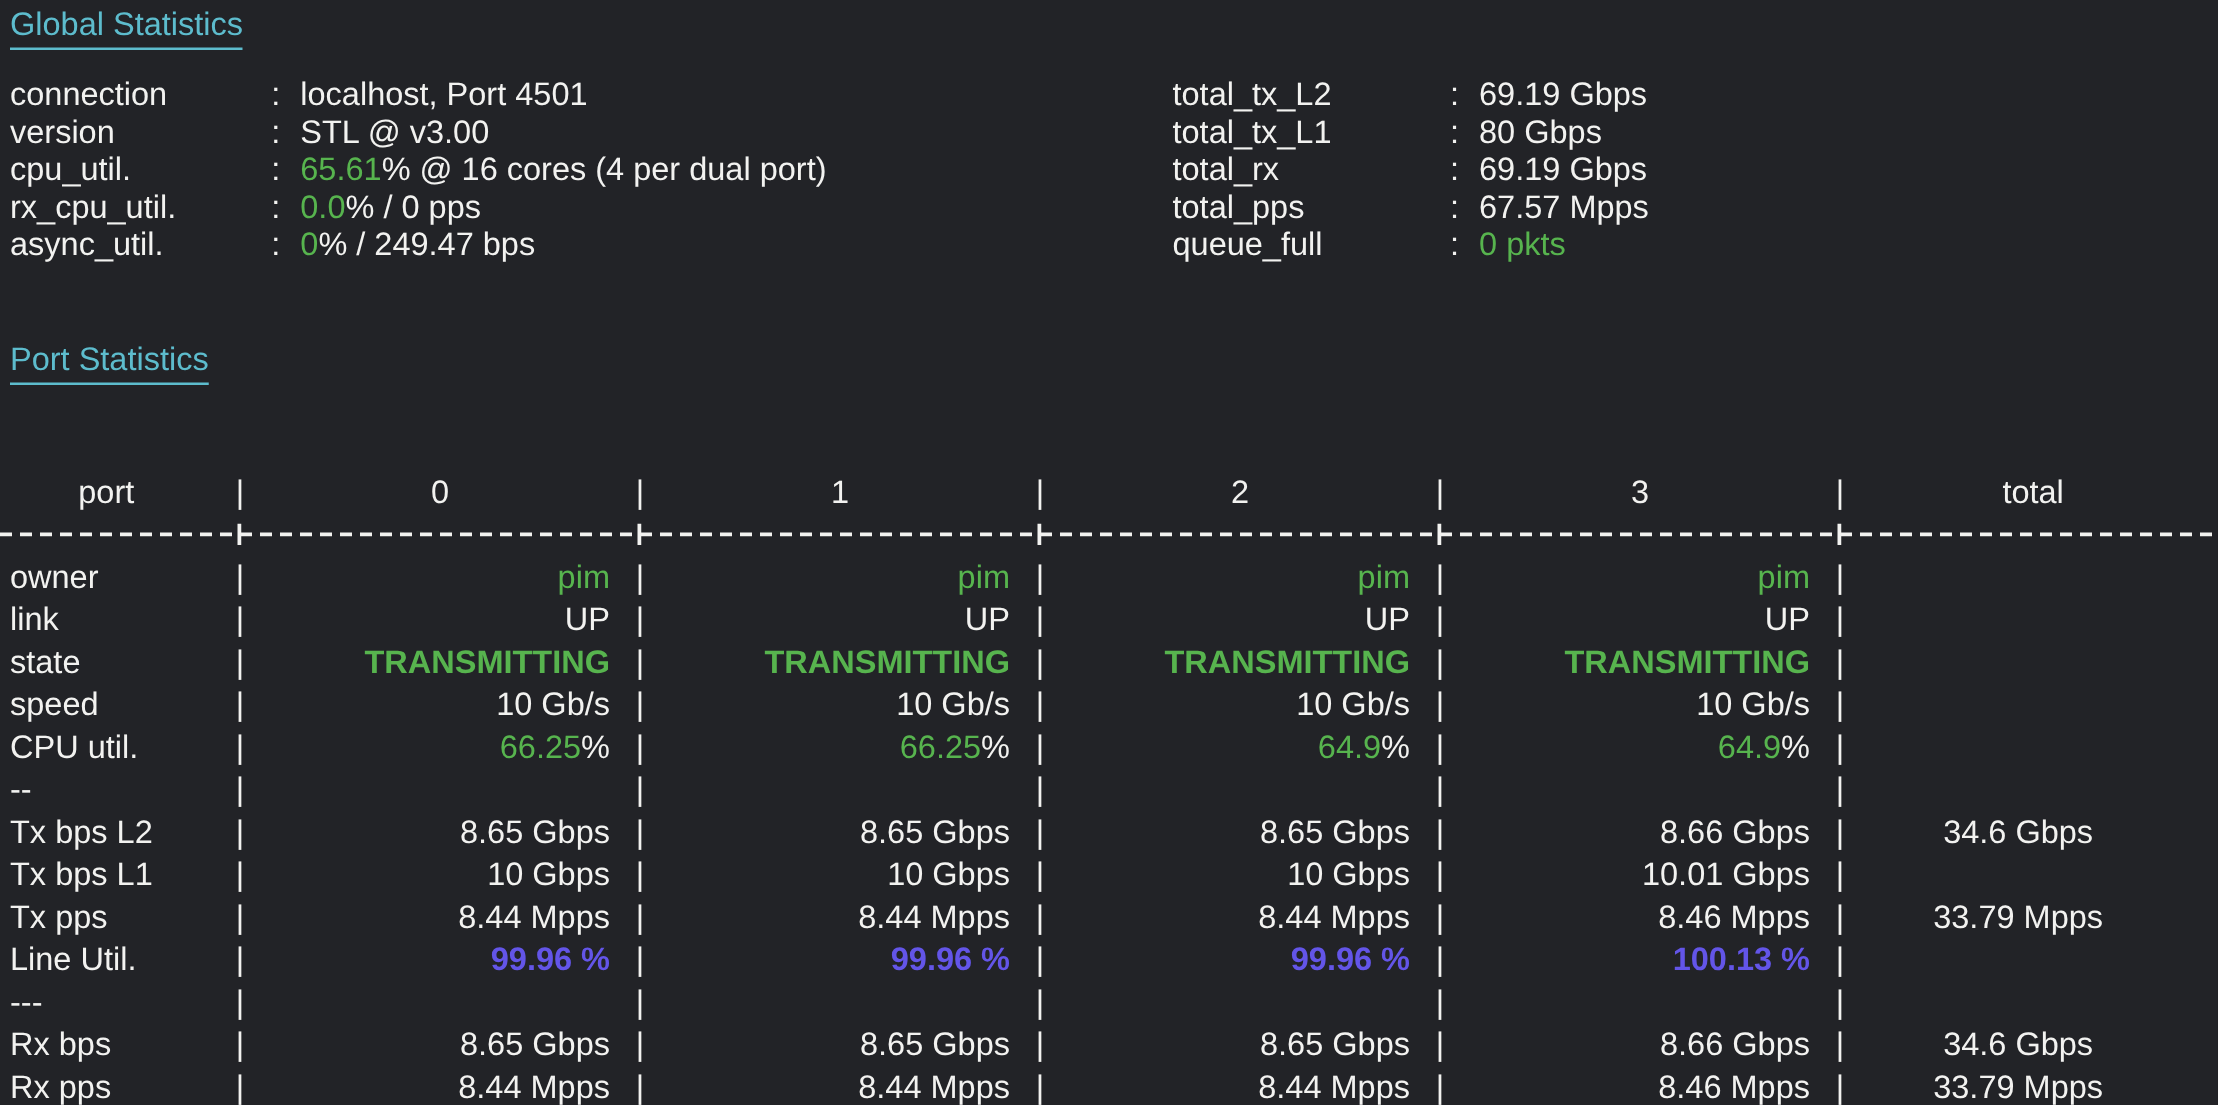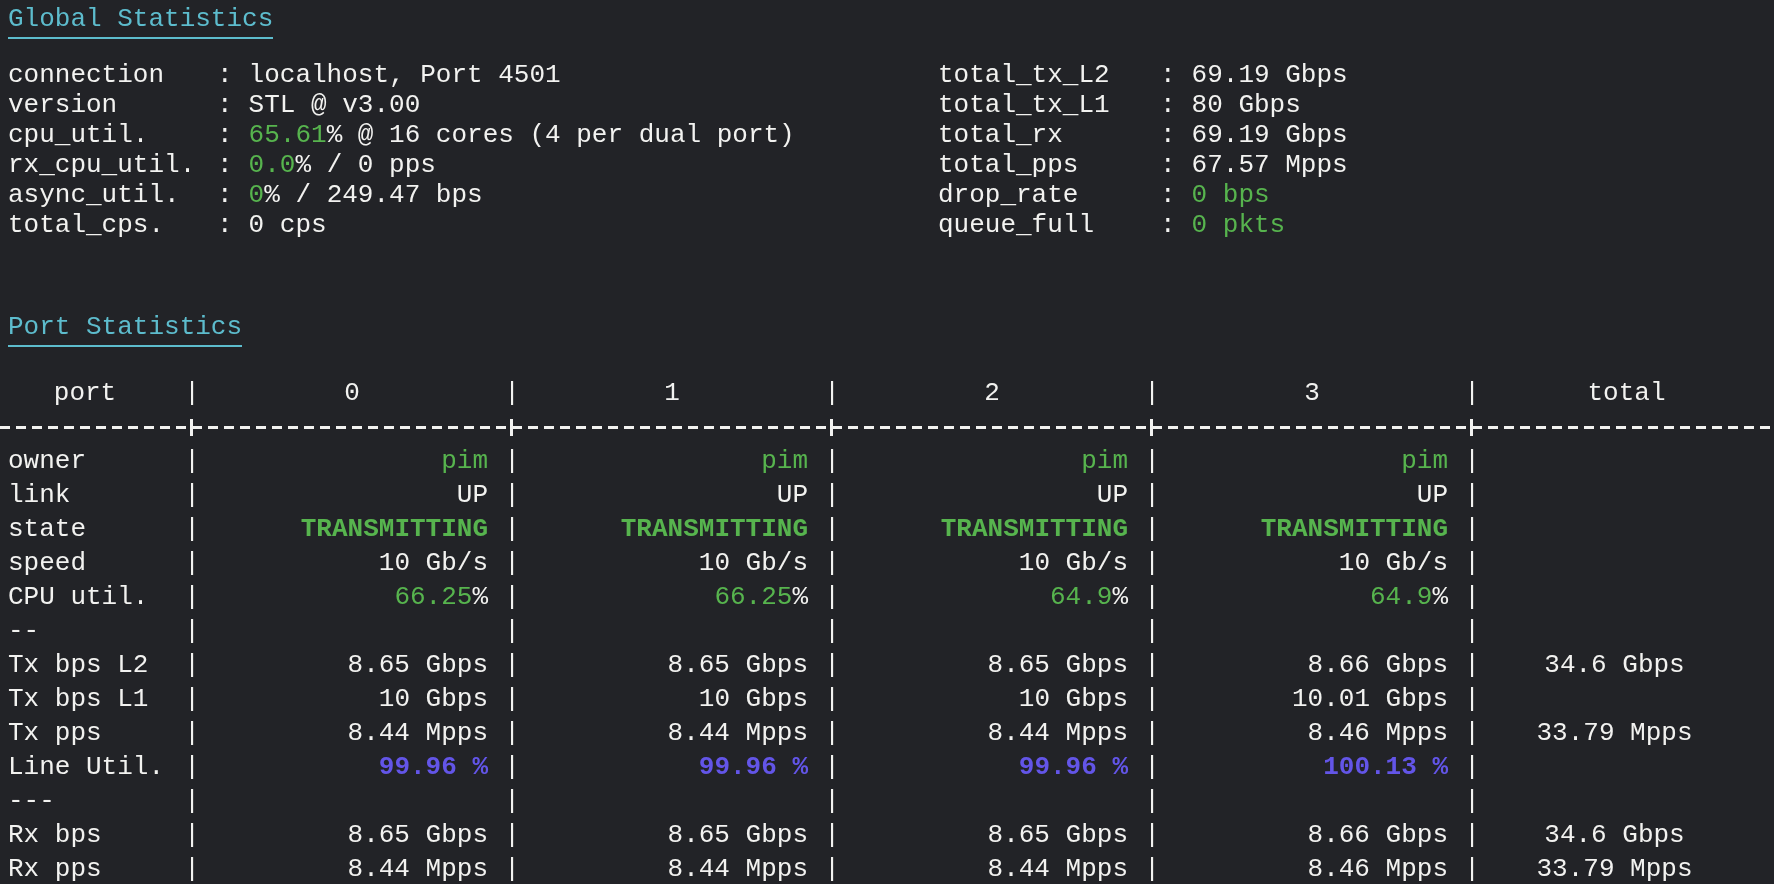--- a/index.html
+++ b/index.html
@@ -9,32 +9,32 @@
     --purple:#6355e8;
     --cyan:#5dbccd;
   }
   html,body{margin:0;padding:0;background:var(--bg);}
   .screen{
     position:relative;
     width:1774px;height:884px;
     overflow:hidden;
     background:var(--bg);
     color:var(--fg);
-    font-family:Liberation Mono, monospace;
+    font-family:Liberation Sans, sans-serif;
     font-size:26px;
   }
   .title{
     position:absolute;
     color:var(--cyan);
     border-bottom:2px solid var(--cyan);
     padding-bottom:3px;
     white-space:pre;
   }
   #global-title{left:8px;top:4px;}
-  #port-title{left:8px;top:272px;margin-top:40px;}
+  #port-title{left:8px;top:272px;}
   .gcol{position:absolute;top:60px;}
   .gcol.left{left:8px;}
   .gcol.right{left:938px;}
   .gline{height:30px;line-height:30px;white-space:pre;}
   .glabel{display:inline-block;white-space:pre;}
   .gcol.left .glabel{width:209px;}
   .gcol.right .glabel{width:222px;}
   .gcolon{margin-right:16px;}
   .table{position:absolute;left:0;top:376px;width:1774px;}
   .prow{display:flex;height:34px;line-height:34px;}
@@ -63,28 +63,26 @@
 
 <div class="screen">
   <div class="title" id="global-title">Global Statistics</div>
 
   <div class="gcol left">
       <div class="gline"><span class="glabel">connection</span><span class="gcolon">:</span><span class="c-white">localhost, Port 4501</span></div>
       <div class="gline"><span class="glabel">version</span><span class="gcolon">:</span><span class="c-white">STL @ v3.00</span></div>
       <div class="gline"><span class="glabel">cpu_util.</span><span class="gcolon">:</span><span class="c-green">65.61</span><span class="c-white">% @ 16 cores (4 per dual port)</span></div>
       <div class="gline"><span class="glabel">rx_cpu_util.</span><span class="gcolon">:</span><span class="c-green">0.0</span><span class="c-white">% / 0 pps</span></div>
       <div class="gline"><span class="glabel">async_util.</span><span class="gcolon">:</span><span class="c-green">0</span><span class="c-white">% / 249.47 bps</span></div>
-      <div class="gline"><span class="glabel">total_cps.</span><span class="gcolon">:</span><span class="c-white">0 cps</span></div>
     </div>
   <div class="gcol right">
       <div class="gline"><span class="glabel">total_tx_L2</span><span class="gcolon">:</span><span class="c-white">69.19 Gbps</span></div>
       <div class="gline"><span class="glabel">total_tx_L1</span><span class="gcolon">:</span><span class="c-white">80 Gbps</span></div>
       <div class="gline"><span class="glabel">total_rx</span><span class="gcolon">:</span><span class="c-white">69.19 Gbps</span></div>
       <div class="gline"><span class="glabel">total_pps</span><span class="gcolon">:</span><span class="c-white">67.57 Mpps</span></div>
-      <div class="gline"><span class="glabel">drop_rate</span><span class="gcolon">:</span><span class="c-green">0 bps</span></div>
       <div class="gline"><span class="glabel">queue_full</span><span class="gcolon">:</span><span class="c-green">0 pkts</span></div>
     </div>
 
   <div class="title" id="port-title">Port Statistics</div>
 
   <div class="table">
       <div class="prow">
         <div class="cl">
           <span class="lab center">port</span>
           <span class="pipe">|</span>

